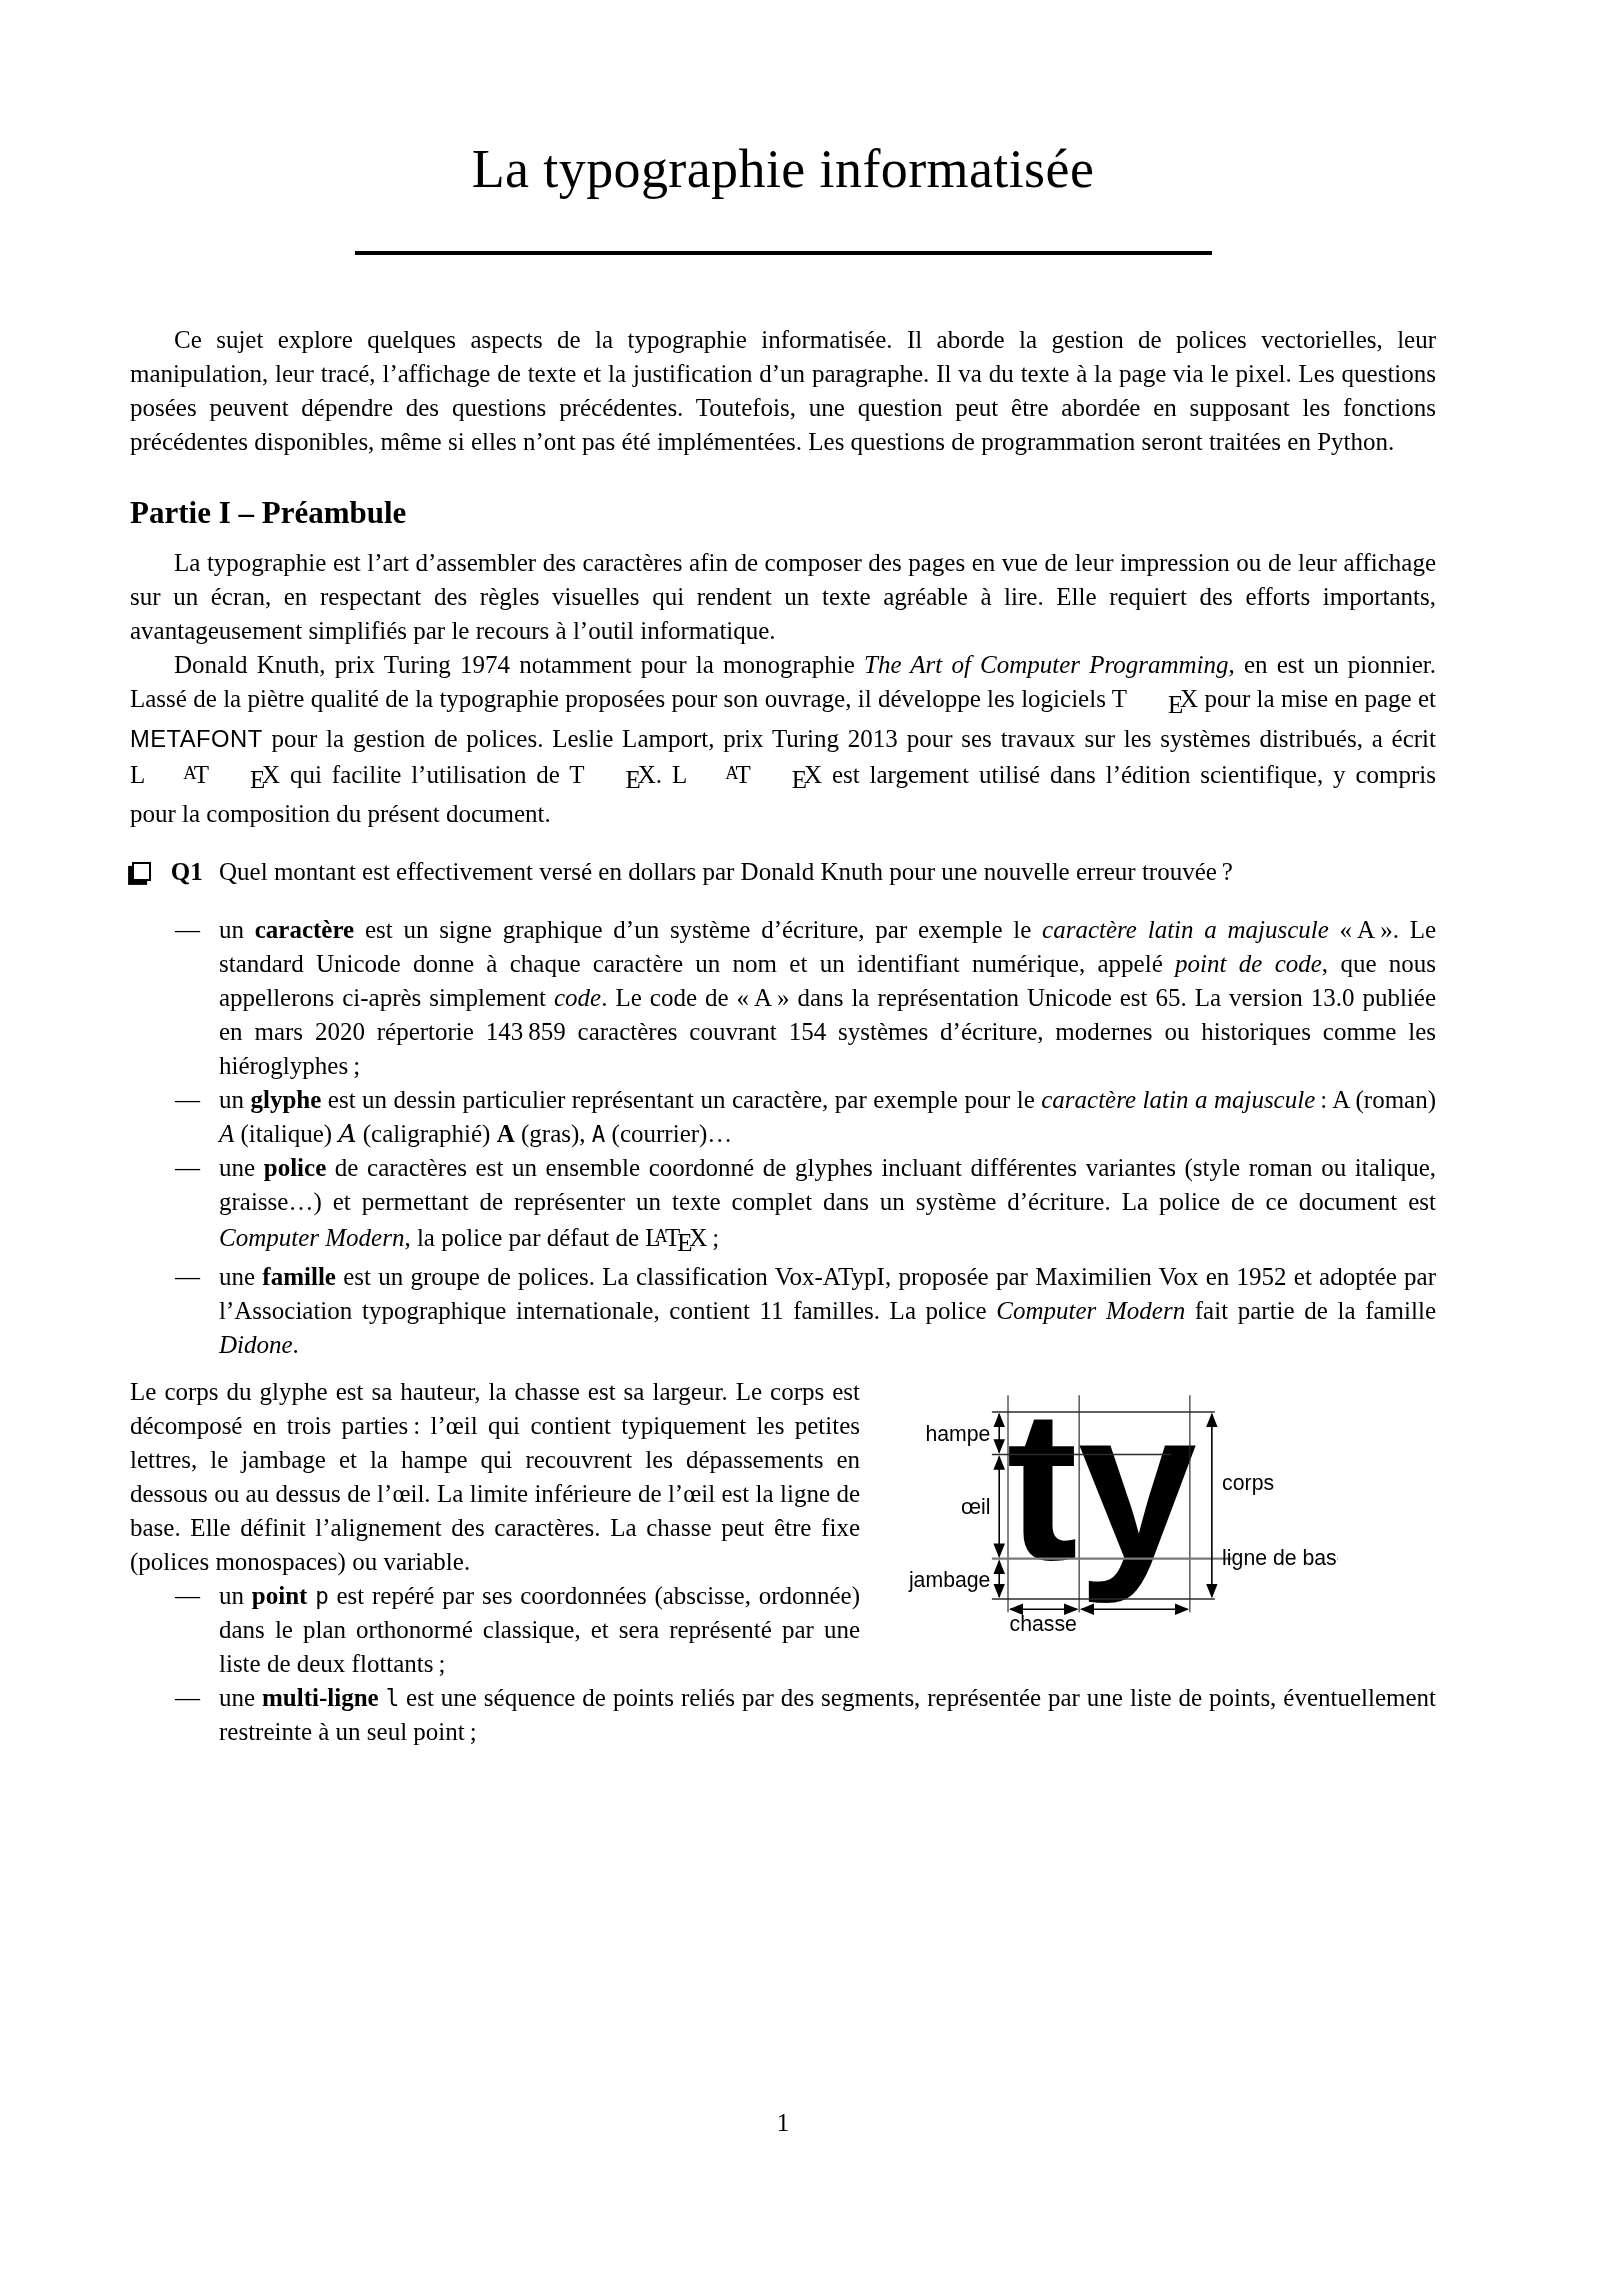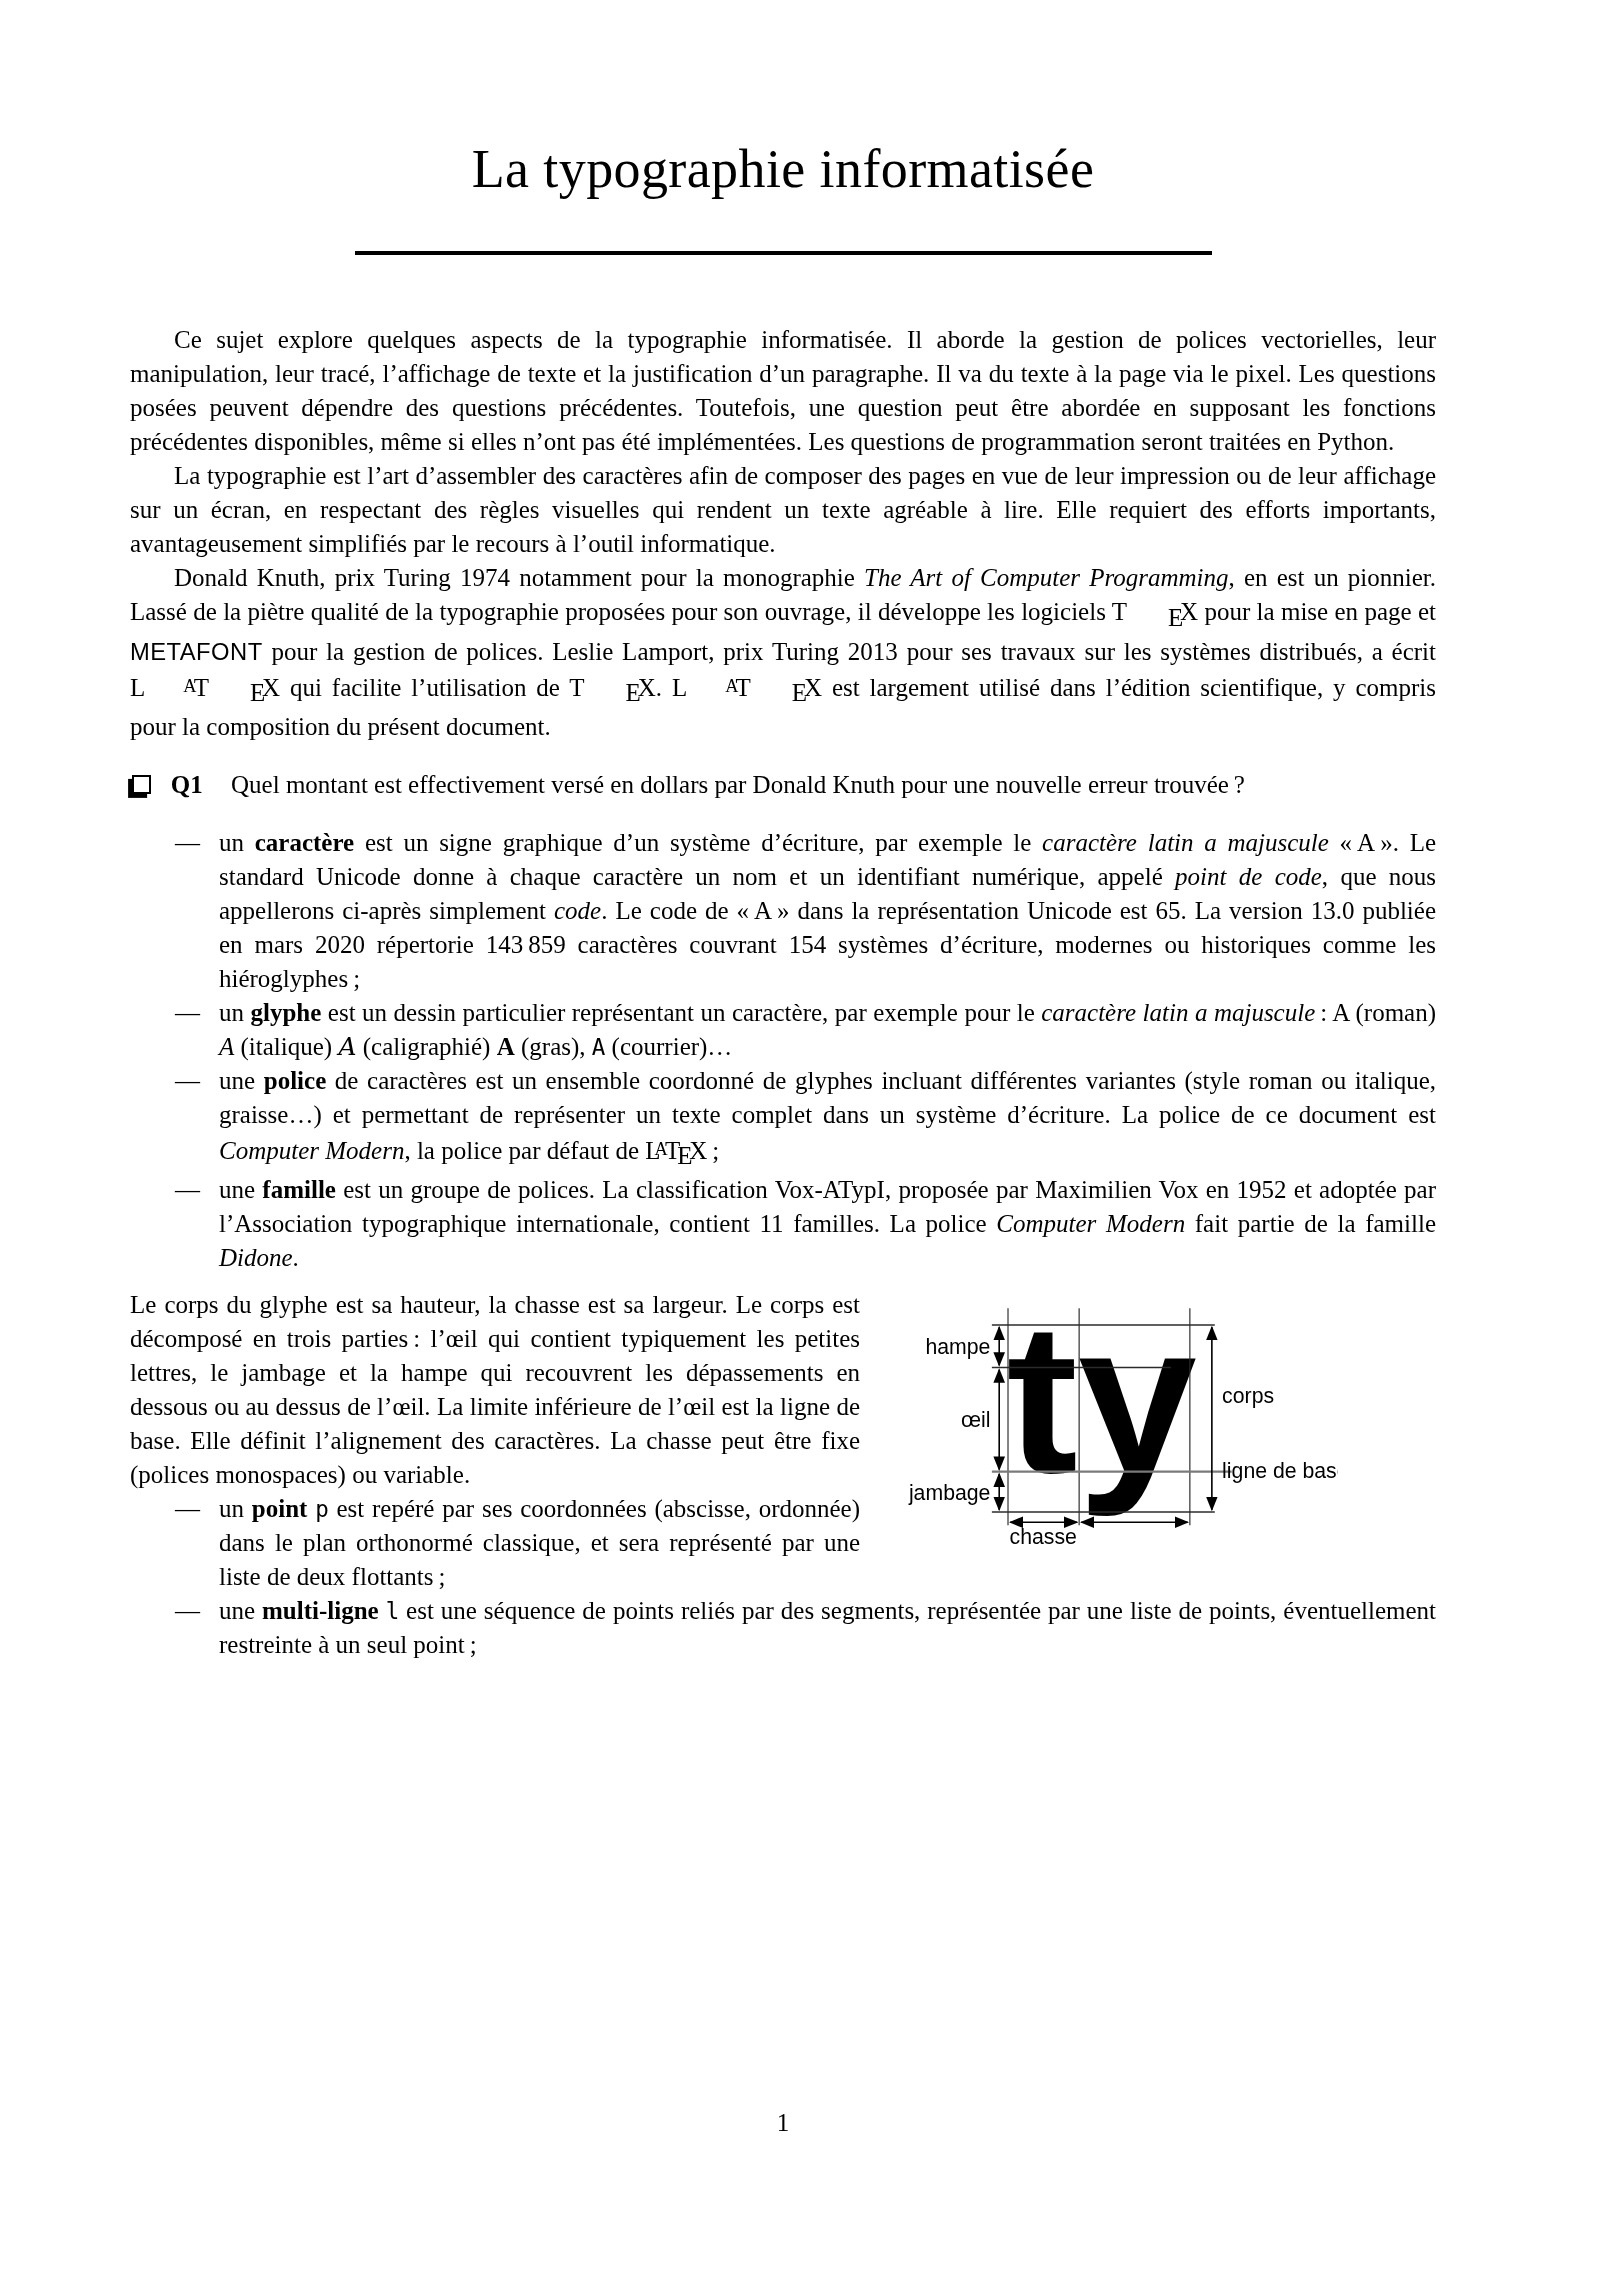--- a/index.html
+++ b/index.html
@@ -10,21 +10,21 @@
         padding:118px 130px 0 130px;}
   h1.doc-title{font-weight:normal;font-size:54px;line-height:63px;margin:20.4px 0 0 0;
         text-align:center;letter-spacing:0.4px;}
   .title-rule{height:3.9px;width:857px;background:#000;margin:50px auto 68px auto;}
   p{margin:0;text-align:justify;}
   .indent{text-indent:44px;}
   h2.section-heading{font-size:31px;line-height:38px;font-weight:bold;margin:35px 0 14px 0;}
   .question{margin:23.6px 0;}
   .qbox{display:inline-block;width:15px;height:15px;border:2.4px solid #000;background:#fff;
         box-shadow:-3.9px 3.9px 0 0 #000;margin:0 14px 0 1.6px;vertical-align:-0.8px;}
-  .qlabel{font-weight:bold;margin-right:22px;}
+  .qlabel{font-weight:bold;margin-right:10px;}
   .listintro{margin-left:45px;}
   .dashlist{margin-left:45px;}
   .dashitem{position:relative;padding-left:44px;text-align:justify;}
   .dashitem .marker{position:absolute;left:0;top:0;}
   .wrapP{margin-top:12.6px;}
   .figbox{float:right;width:440px;margin:4.7px 98px 7.9px 38px;}
   .figbox svg{display:block;width:440px;height:auto;}
   .clearP{clear:both;padding-top:11px;}
   .st-b{font-weight:bold;}
   .st-i{font-style:italic;}
@@ -41,20 +41,21 @@
 </head>
 <body>
 
 <div class="page">
 
   <h1 class="doc-title">La typographie informatisée</h1>
   <div class="title-rule"></div>
 
   <p class="indent">Ce sujet explore quelques aspects de la typographie informatisée. Il aborde la gestion de polices vectorielles, leur manipulation, leur tracé, l’affichage de texte et la justification d’un paragraphe. Il va du texte à la page via le pixel. Les questions posées peuvent dépendre des questions précédentes. Toutefois, une question peut être abordée en supposant les fonctions précédentes disponibles, même si elles n’ont pas été implémentées. Les questions de programmation seront traitées en Python.</p>
 
+  <h2 class="section-heading">Partie I – Préambule</h2>
 
   <p class="indent">La typographie est l’art d’assembler des caractères afin de composer des pages en vue de leur impression ou de leur affichage sur un écran, en respectant des règles visuelles qui rendent un texte agréable à lire. Elle requiert des efforts importants, avantageusement simplifiés par le recours à l’outil informatique.</p>
   <p class="indent">Donald Knuth, prix Turing 1974 notamment pour la monographie <span class="st-i">The Art of Computer Programming</span>, en est un pionnier. Lassé de la piètre qualité de la typographie proposées pour son ouvrage, il développe les logiciels <span class="texlogo">T<span class="tex-e">E</span>X</span> pour la mise en page et <span class="st-mf">METAFONT</span> pour la gestion de polices. Leslie Lamport, prix Turing 2013 pour ses travaux sur les systèmes distribués, a écrit <span class="texlogo">L<span class="tex-a">A</span>T<span class="tex-e">E</span>X</span> qui facilite l’utilisation de <span class="texlogo">T<span class="tex-e">E</span>X</span>. <span class="texlogo">L<span class="tex-a">A</span>T<span class="tex-e">E</span>X</span> est largement utilisé dans l’édition scientifique, y compris pour la composition du présent document.</p>
 
   <p class="question">
     <span class="qbox"></span>
     <strong class="qlabel">Q1</strong>
     <span>Quel montant est effectivement versé en dollars par Donald Knuth pour une nouvelle erreur trouvée ?</span>
   </p>
 

